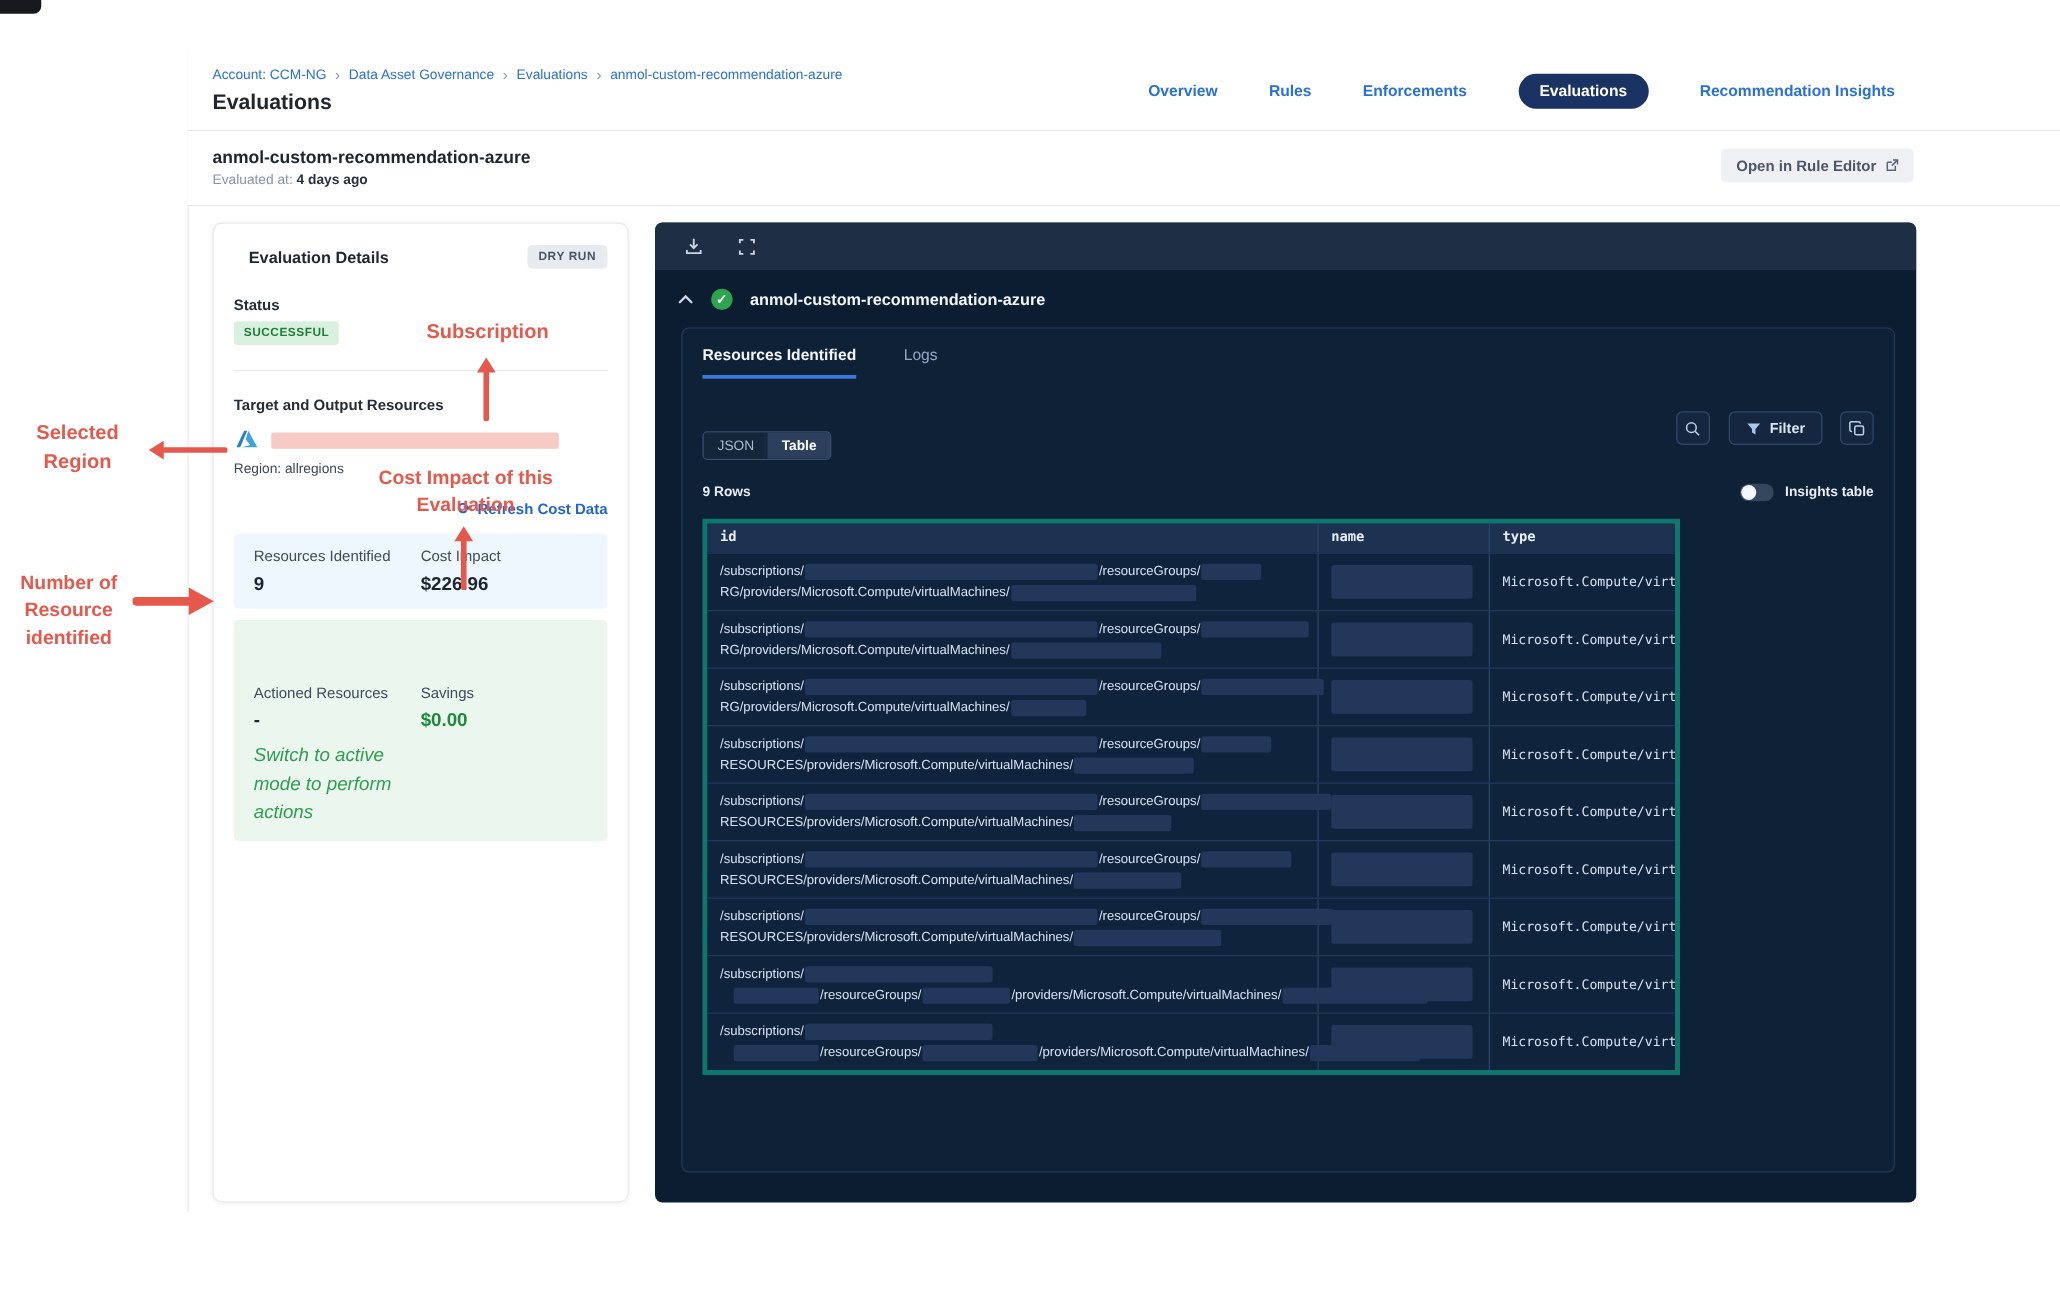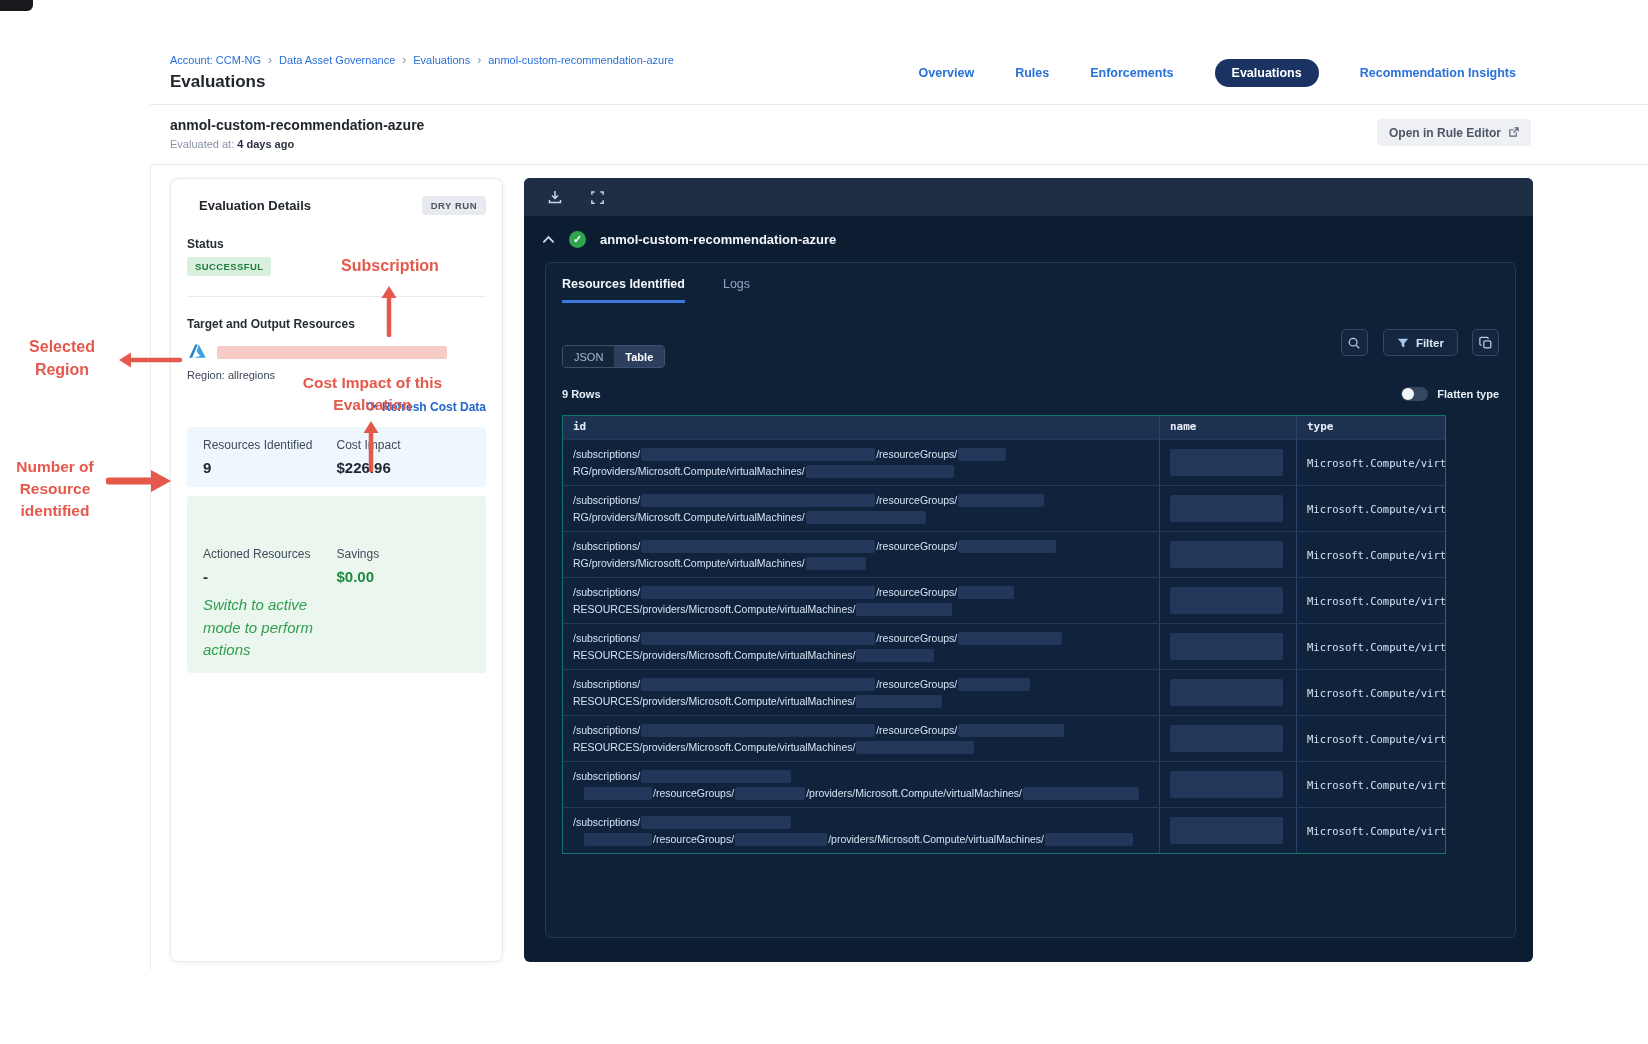--- a/index.html
+++ b/index.html
@@ -87,21 +87,21 @@
                 font-family: "Liberation Sans", sans-serif; font-size: 11.5px; font-weight: bold; color: #dbe6f4; }
   .copy-btn { margin-left: 14px; }
   .rowcount-row { margin-top: 19px; display: flex; justify-content: space-between; align-items: center; }
   .rows-count { font-size: 11px; font-weight: bold; color: #e8eef7; }
   .flatten-group { display: flex; align-items: center; gap: 9px; }
   .toggle { width: 27px; height: 14px; background: #35465f; border-radius: 8px; position: relative; cursor: pointer; }
   .toggle .knob { position: absolute; left: 1px; top: 1px; width: 12px; height: 12px; background: #f4f7fb; border-radius: 50%; }
   .flatten-label { font-size: 11px; font-weight: 600; color: #e8eef7; }
 
   
-  .res-table { margin-top: 14px; border: 1px solid #0f766e; width: 884px; }
+  .res-table { margin-top: 14px; border: 4px solid #0f766e; width: 782px; }
   .t-header { display: flex; background: #1d3251; height: 23px; }
   .t-row { display: flex; border-top: 1px solid #24395c; min-height: 46px; background: #10233c; }
   .th-cell, .td-cell { font-family: "DejaVu Sans Mono", monospace; }
   .col-id { flex: 1 1 auto; min-width: 0; border-right: 1px solid #2c4469; }
   .col-name { width: 137px; flex: 0 0 137px; border-right: 1px solid #2c4469; }
   .col-type { width: 148px; flex: 0 0 148px; overflow: hidden; }
   .th-cell { font-size: 11px; font-weight: bold; color: #e8eef8; padding: 4px 10px; }
   .td-id { padding: 7px 10px; display: flex; flex-direction: column; justify-content: center; gap: 4px; }
   .code-line { font-family: Liberation Sans, sans-serif; font-size: 10.5px; color: #d6e2f2;
                line-height: 13px; white-space: nowrap; display: flex; align-items: center; }
@@ -265,21 +265,21 @@
           </div>
         </div>
       </div>
 
       <div class="rowcount-row">
         <div class="rows-count">9 Rows</div>
         <div class="flatten-group">
           <div class="toggle">
               <div class="knob"></div>
             </div>
-          <div class="flatten-label">Flatten type</div>
+          <div class="flatten-label">Insights table</div>
         </div>
       </div>
 
       <div class="res-table">
         <div class="t-header">
           <div class="th-cell col-id">id</div>
           <div class="th-cell col-name">name</div>
           <div class="th-cell col-type">type</div>
         </div>
         <div id="table-body">

